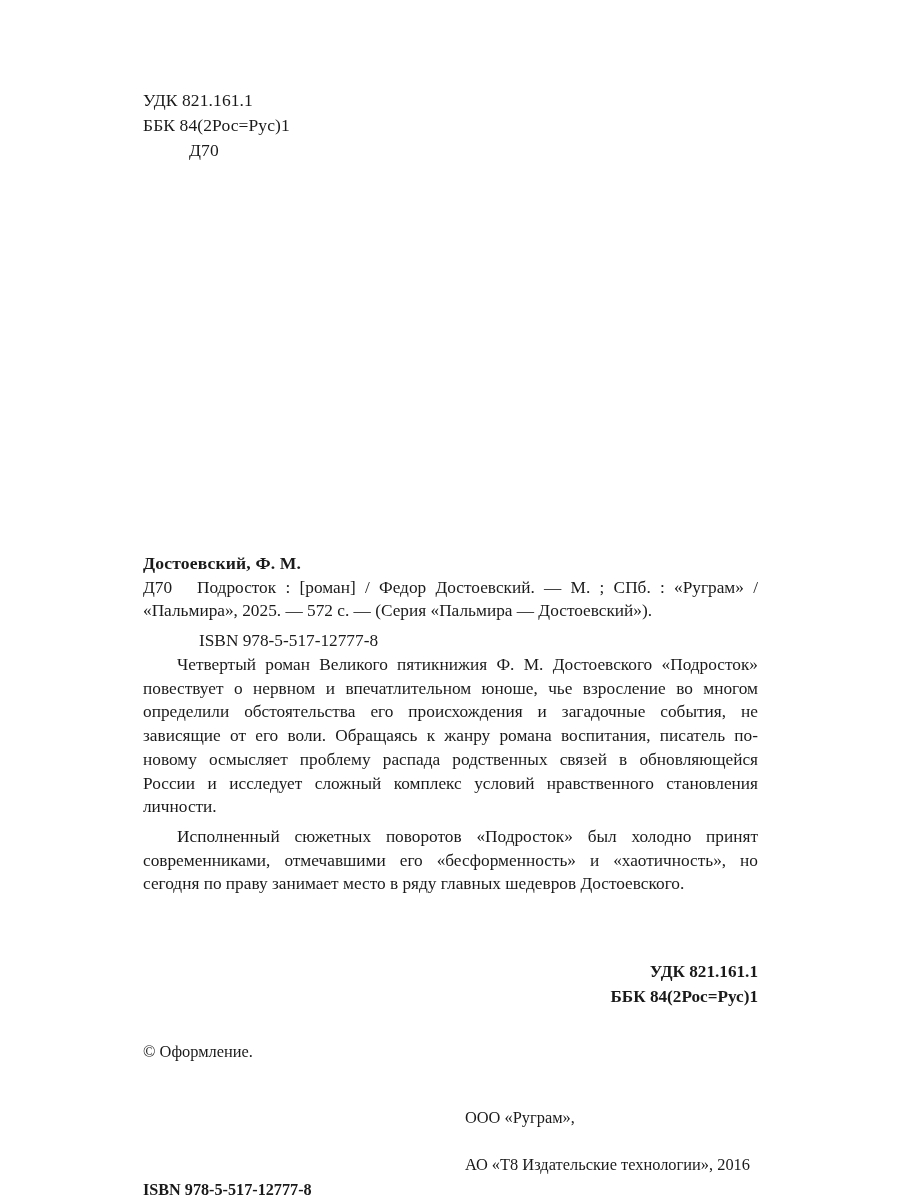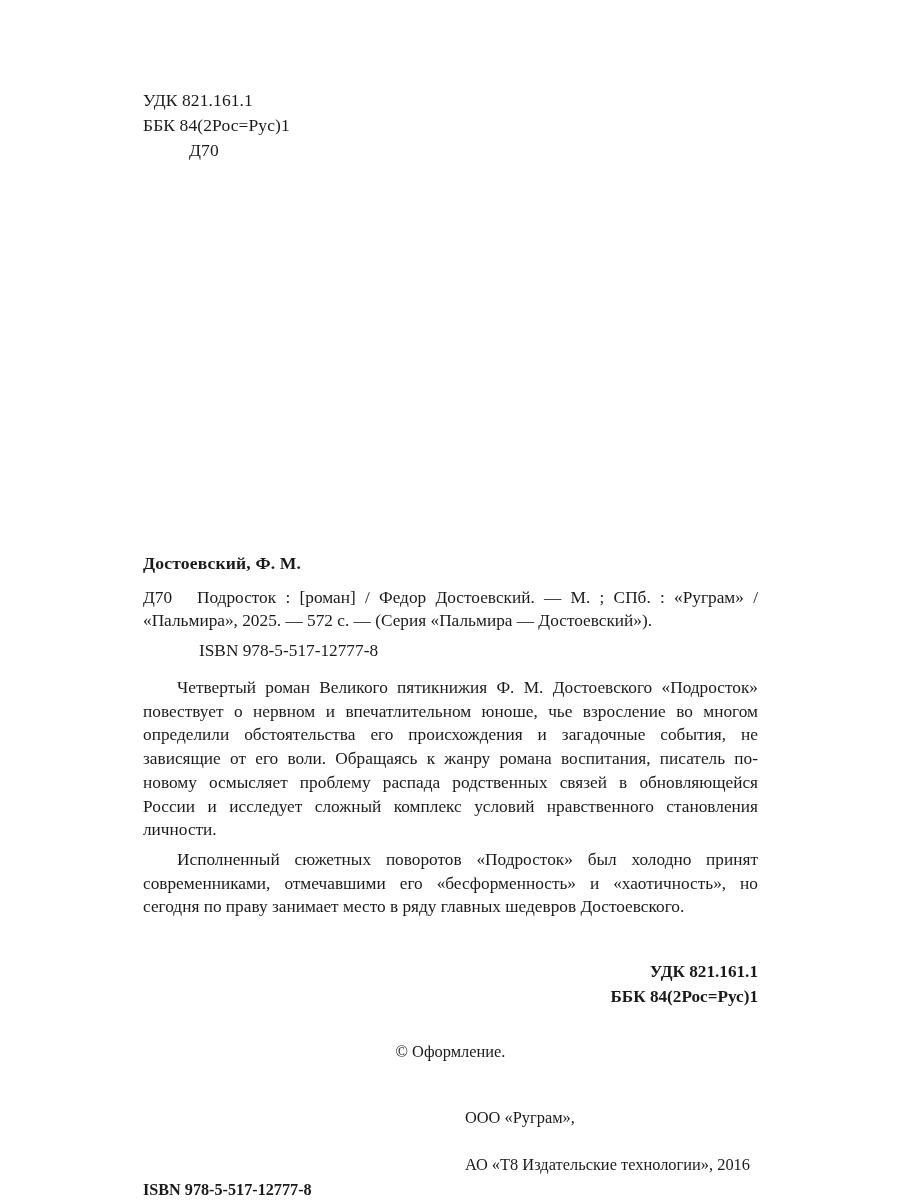--- a/index.html
+++ b/index.html
@@ -42,21 +42,21 @@
     position: absolute;
     left: 143px;
     top: 552px;
     width: 615px;
     font-size: 17.3px;
     line-height: 1.34;
   }
   .author-line {
     font-weight: bold;
     font-size: 17.6px;
-    margin-bottom: 10px;
+    margin-bottom: 0;
     letter-spacing: 0.15px;
   }
   .desc-row {
     display: block;
     text-align: justify;
     text-justify: inter-word;
     position: relative;
     padding-left: 0;
   }
   .desc-row .code {
@@ -66,21 +66,21 @@
   .desc-row .first-gap {
     display: inline-block;
     width: 16px;
   }
   .isbn-line {
     margin-top: 7px;
     padding-left: 56px;
     font-size: 17.3px;
   }
   .para {
-    margin-top: 14px;
+    margin-top: 1px;
     text-align: justify;
     text-justify: inter-word;
     text-indent: 34px;
     line-height: 1.37;
   }
   .para.second {
     margin-top: 6px;
   }
 
   
@@ -98,21 +98,21 @@
   
   .footer {
     position: absolute;
     left: 143px;
     top: 1040px;
     width: 615px;
     font-size: 16.4px;
     line-height: 1.45;
   }
   .footer-center {
-    text-align: center;
+    text-align: left;
     font-family: Liberation Serif, serif;
   }
   .footer-bottom {
     position: absolute;
     left: 143px;
     top: 1082px;
     width: 615px;
     display: flex;
     justify-content: space-between;
     align-items: flex-end;

